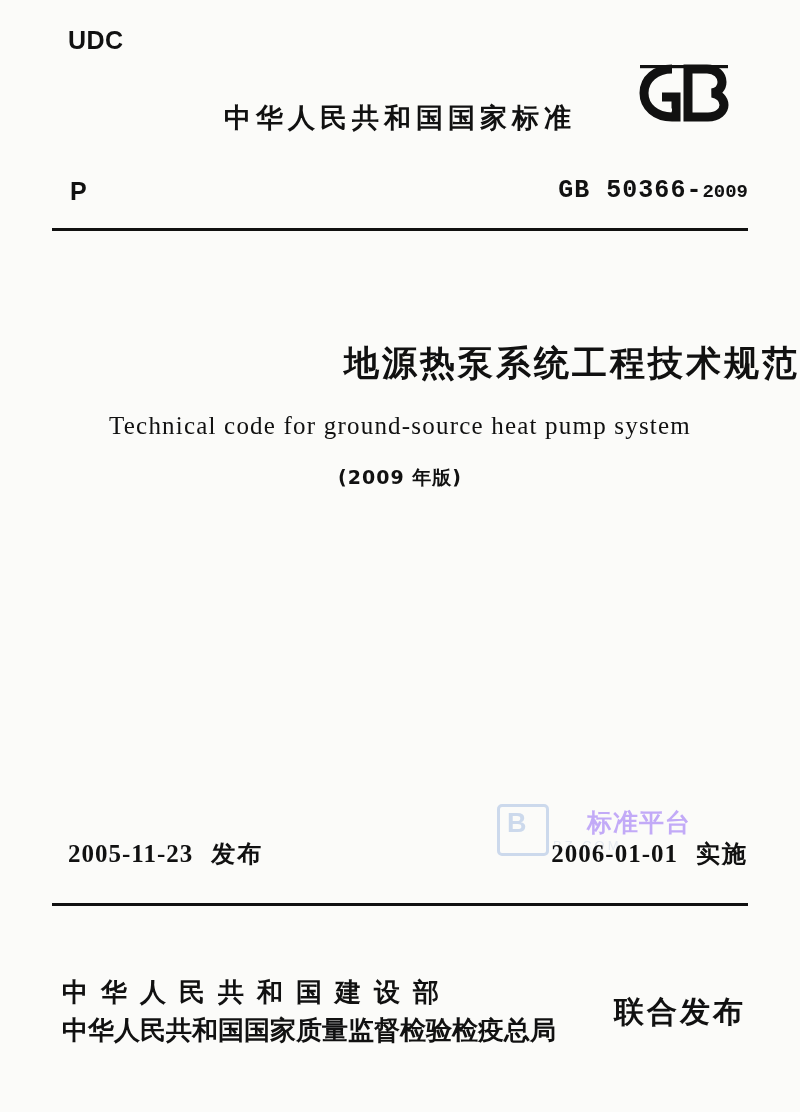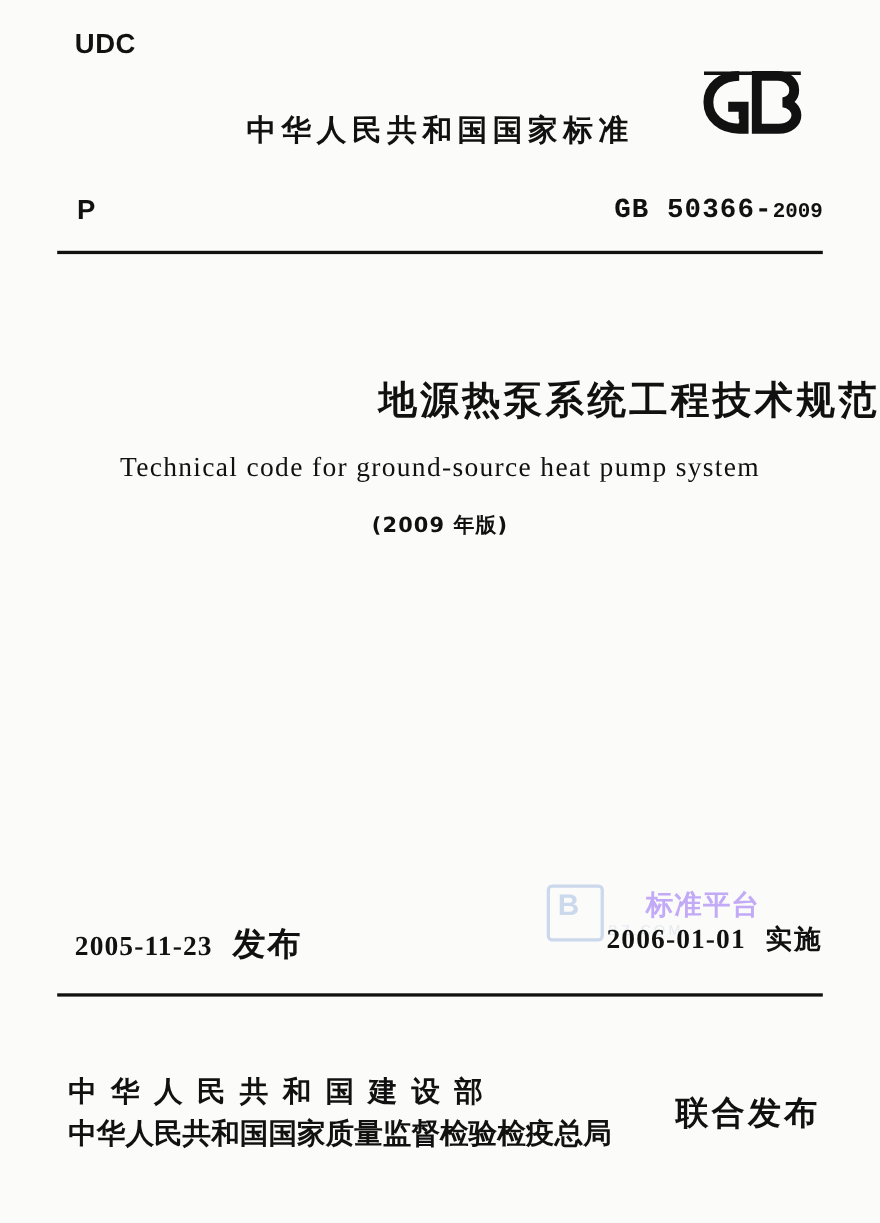--- a/index.html
+++ b/index.html
@@ -178,21 +178,21 @@
     left: 68px;
     top: 838px;
     font-family: "Liberation Serif", serif;
     font-weight: bold;
     font-size: 25px;
     letter-spacing: 1px;
     white-space: nowrap;
   }
   .date-issue .cn {
     font-family: Liberation Mono, monospace;
-    font-size: 30px;
+    font-size: 24px;
     letter-spacing: 2px;
     margin-left: 18px;
   }
 
   .date-impl {
     position: absolute;
     right: 52px;
     top: 838px;
     font-family: "Liberation Serif", serif;
     font-weight: bold;

